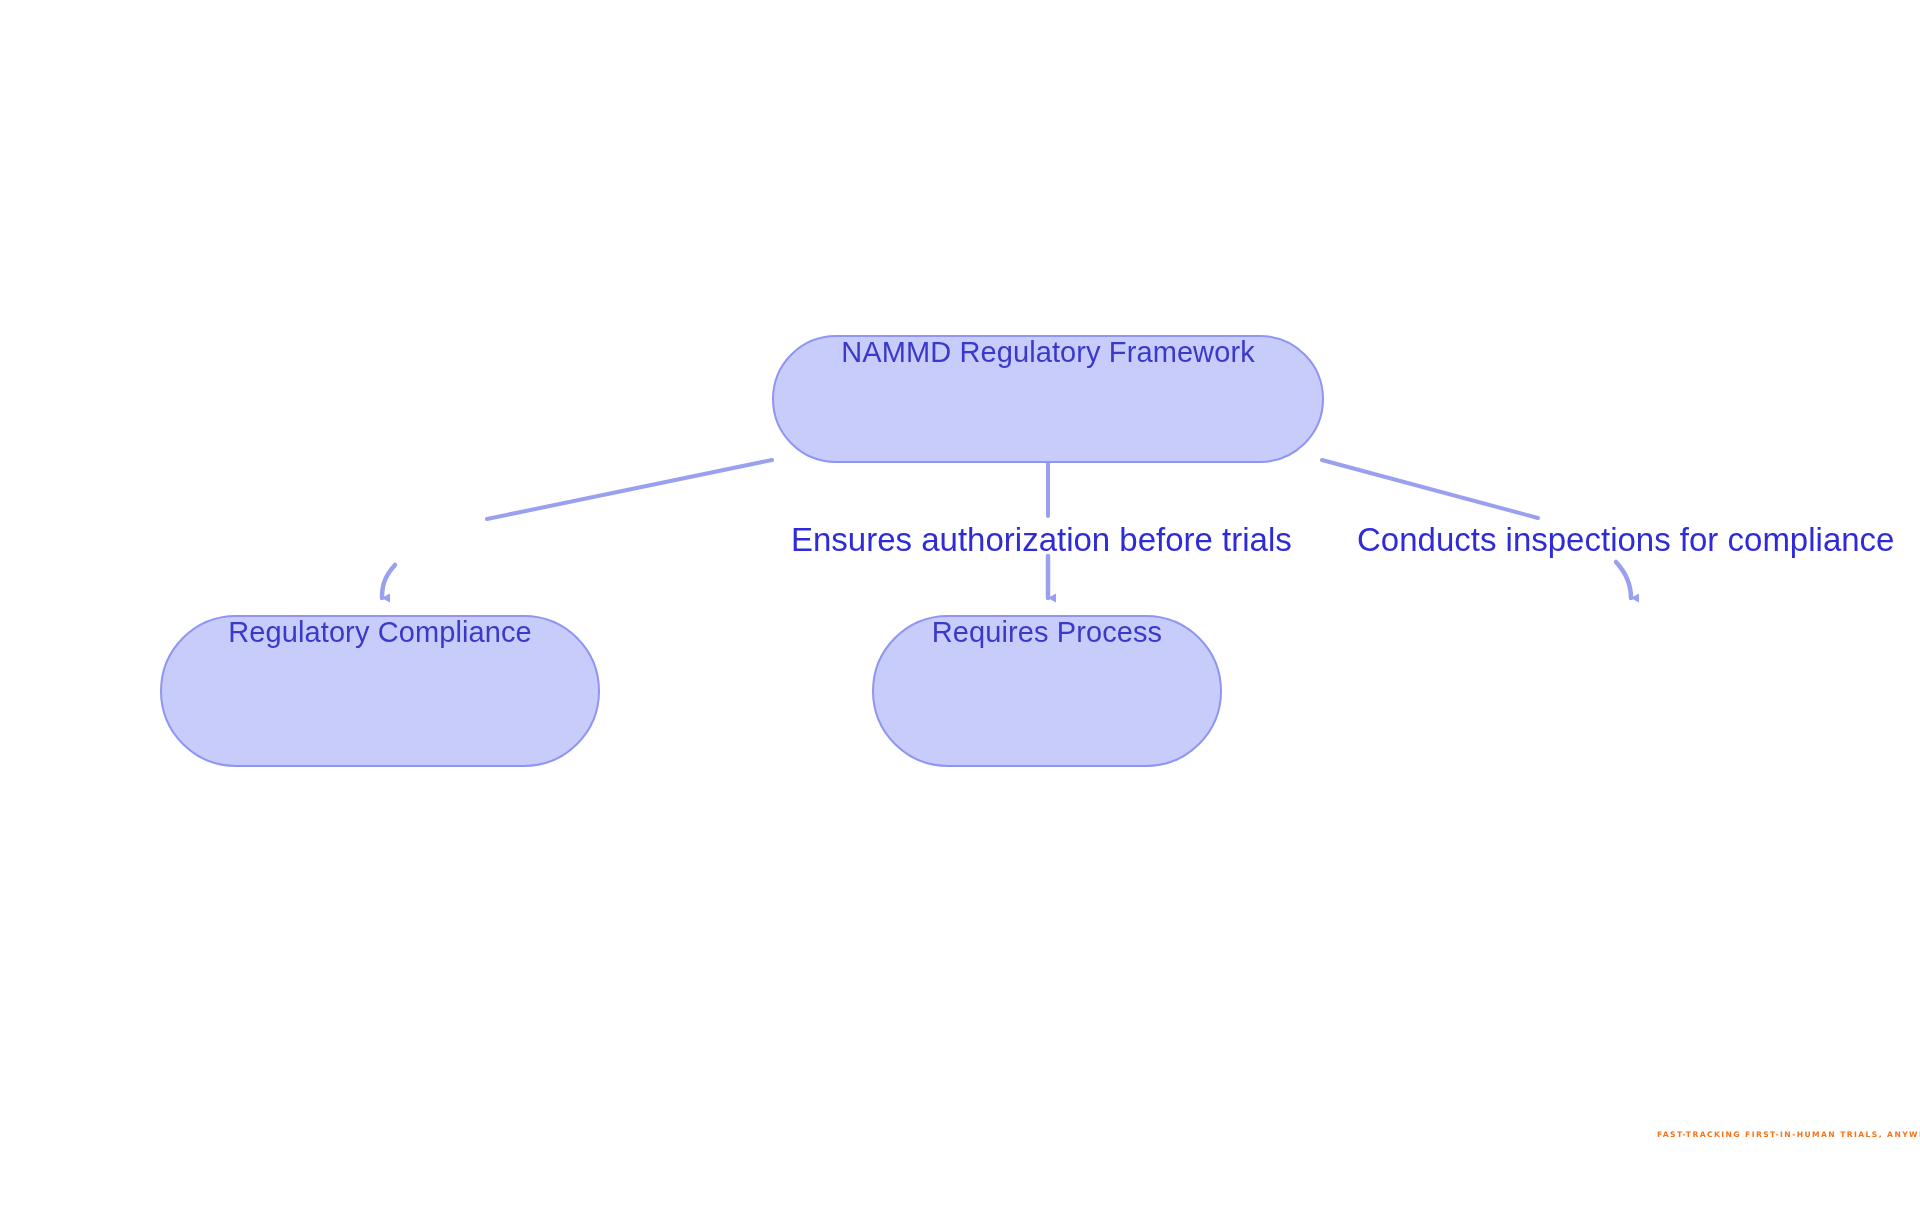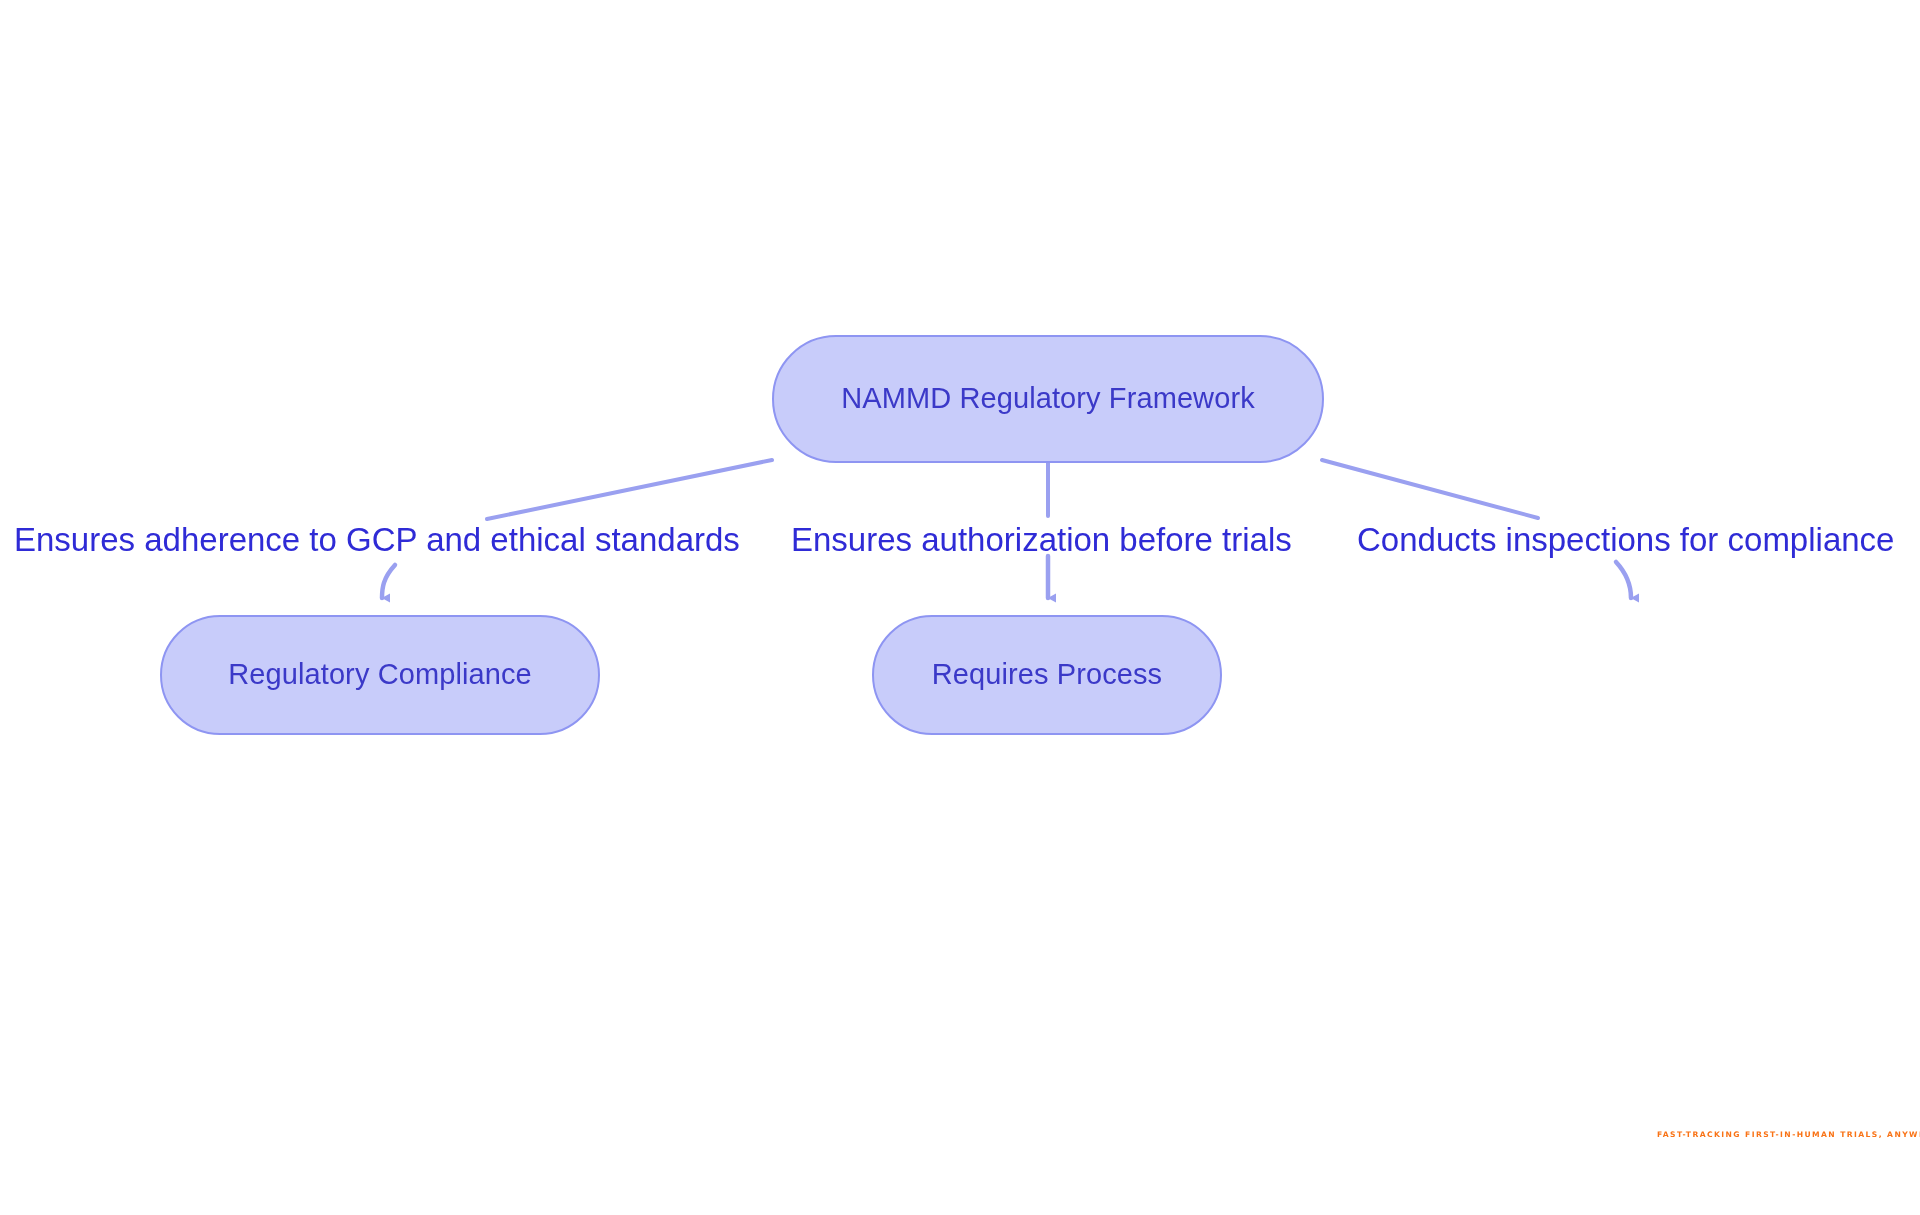--- a/index.html
+++ b/index.html
@@ -25,38 +25,38 @@
   }
 
   
   .node {
     position: absolute;
     box-sizing: border-box;
     background: #c8ccfa;
     border: 2px solid #8e95f2;
     border-radius: 999px;
     display: flex;
-    align-items: center;
+    align-items: flex-start;
     justify-content: center;
     text-align: center;
     color: #3b39c8;
     letter-spacing: 0.1px;
     line-height: 1.1;
   }
 
   .node-root {
     left: 772px;
     top: 335px;
     width: 552px;
     height: 128px;
     font-size: 29px;
   }
 
   .node-child {
-    height: 120px;
+    height: 152px;
     font-size: 29px;
   }
 
   .node-c1 { left: 160px;  top: 615px; width: 440px; }
   .node-c2 { left: 872px;  top: 615px; width: 350px; }
   .node-c3 { left: 1382px; top: 615px; width: 500px; }
 
   
   .edge-label {
     position: absolute;
@@ -122,21 +122,20 @@
     <path d="M 1048 556 L 1048 598" fill="none" stroke="#9aa0f0" stroke-width="4.5" stroke-linecap="round" marker-end="url(#arrowhead)"></path>
 
     <path d="M 1322 460 L 1538 518" fill="none" stroke="#9aa0f0" stroke-width="4" stroke-linecap="round"></path>
     <path d="M 1616 562 C 1629 576 1631 588 1631 598" fill="none" stroke="#9aa0f0" stroke-width="4.5" stroke-linecap="round" marker-end="url(#arrowhead)"></path>
   </svg>
 
   <div class="node node-root">
     <span>NAMMD Regulatory Framework</span>
   </div>
 
-  <div class="edge-label label-1">Ensures adherence to GCP and ethical standards</div>
 
   <div class="edge-label label-2">Ensures authorization before trials</div>
 
   <div class="edge-label label-3">Conducts inspections for compliance</div>
 
   <div class="node node-child node-c1">
     <span>Regulatory Compliance</span>
   </div>
 
   <div class="node node-child node-c2">

